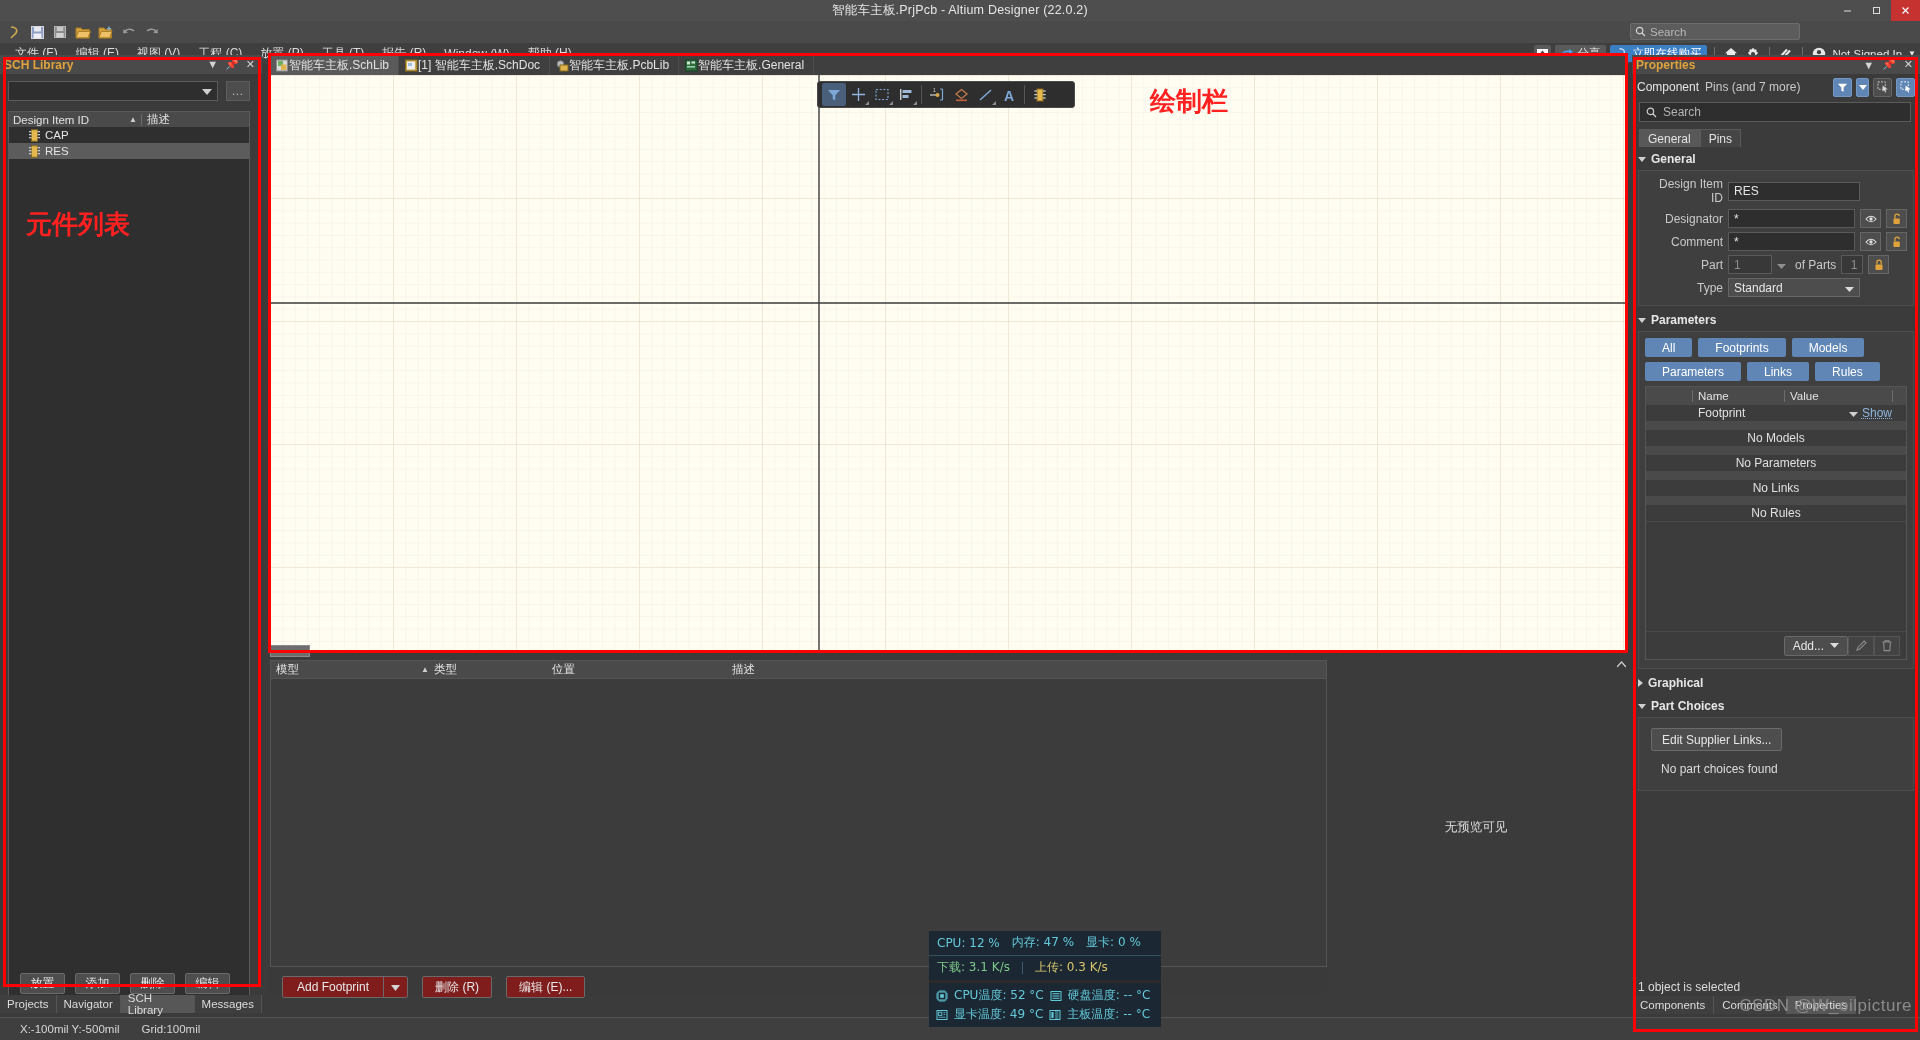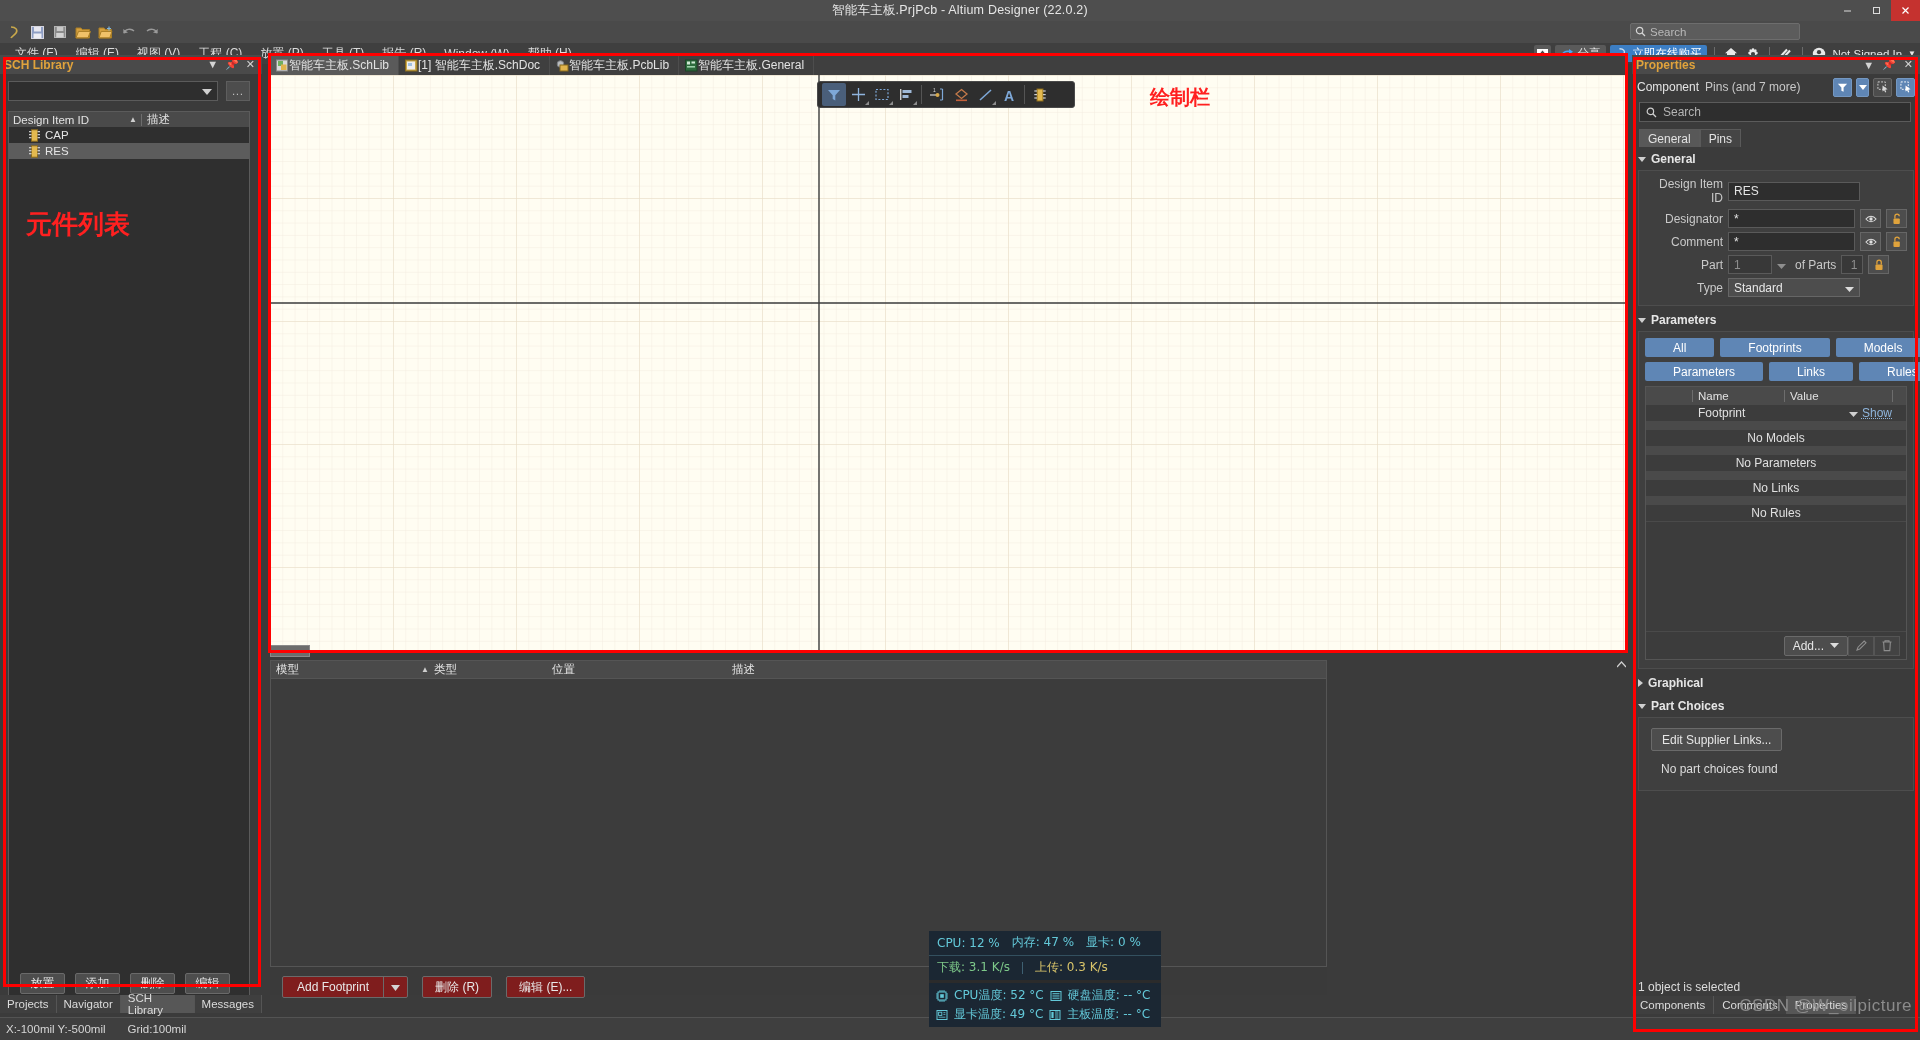--- a/index.html
+++ b/index.html
@@ -182,21 +182,21 @@
   .finput { flex:1; height:19px; background:#2e2e2e; border:1px solid #5a5a5a; display:flex; align-items:center;
             padding:0 5px; font-size:12px; color:#e4e4e4; }
   .finput.ro { background:#383838; color:#8e8e8e; }
   .lockbtn { width:21px; height:19px; background:#4d4d4d; border:1px solid #666; display:flex; align-items:center; justify-content:center; }
   .ftextarea { flex:1; height:52px; background:#2e2e2e; border:1px solid #5a5a5a; }
   .fselect { flex:1; height:19px; background:#4d4d4d; border:1px solid #666; display:flex; align-items:center;
              padding:0 5px; font-size:12px; color:#e8e8e8; }
   .fselect .ar { margin-left:auto; }
 
   .pillrow { display:flex; gap:6px; margin-bottom:5px; }
-  .pill { height:19px; padding:0 28px; background:#5f86b5; border-radius:2px; color:#fff; font-size:12px;
+  .pill { height:19px; padding:0 17px; background:#5f86b5; border-radius:2px; color:#fff; font-size:12px;
           display:flex; align-items:center; }
   .pill.on { background:#5f86b5; }
 
   .ptable { border:1px solid #555; }
   .pt-hdr { height:17px; background:#4a4a4a; display:flex; align-items:center; font-size:11.5px; color:#e2e2e2; }
   .pt-row { height:17px; background:#3c3c3c; display:flex; align-items:center; justify-content:center;
             font-size:12px; color:#e0e0e0; border-top:1px solid #4a4a4a;}
   .pt-gap { height:8px; background:#4a4a4a; }
   .pt-empty { height:110px; background:#3c3c3c; border-top:1px solid #4a4a4a;}
   .pt-foot { height:28px; background:#3c3c3c; display:flex; align-items:center; justify-content:flex-end;
@@ -561,21 +561,21 @@
         <rect x="0.3" y="2.4" width="2.7" height="1.2" fill="#cfcfcf"></rect>
           <rect x="0.3" y="6" width="2.7" height="1.2" fill="#cfcfcf"></rect>
           <rect x="0.3" y="9.4" width="2.7" height="1.2" fill="#cfcfcf"></rect>
         <rect x="9" y="2.4" width="2.7" height="1.2" fill="#cfcfcf"></rect>
           <rect x="9" y="6" width="2.7" height="1.2" fill="#cfcfcf"></rect>
           <rect x="9" y="9.4" width="2.7" height="1.2" fill="#cfcfcf"></rect>
       </svg>
     </div>
   </div>
 
-  <div class="lbl-cn" style="left:1150px; top:84px; font-size:20px; z-index:45;">绘制栏</div>
+  <div class="lbl-cn" style="left:1150px; top:84px; font-size:26px; z-index:45;">绘制栏</div>
 
   <div class="scroll-stub"></div>
 
   <div class="modelpanel">
     <div class="model-hdr">
       <span class="mh-c" style="width:150px;">模型</span>
       <span style="font-size:8px;color:#cfcfcf;">▲</span>
       <span class="mh-c" style="width:118px;">类型</span>
       <span class="mh-c" style="width:180px;">位置</span>
       <span class="mh-c">描述</span>
@@ -589,20 +589,23 @@
           <svg width="9" height="6" viewBox="0 0 9 6">
               <path d="M0 0 L4.5 6 L9 0 z" fill="#d4d4d4"></path>
             </svg>
         </span>
       </div>
       <div class="mbtn">删除 (R)</div>
       <div class="mbtn">编辑 (E)...</div>
     </div>
   </div>
 
+  <div class="noprev">
+    <span>无预览可见</span>
+  </div>
   <div class="collapse-arrow" style="left:1617px; top:660px;">
     <svg width="9" height="9" viewBox="0 0 9 9">
         <path d="M0 6 L4.5 1 L9 6" stroke="#cfcfcf" stroke-width="1.2" fill="none"></path>
       </svg>
   </div>
 
   <div class="rpanel">
     <div class="rp-head">
       <span class="ttl">Properties</span>
       <span class="acts">
@@ -820,21 +823,21 @@
     </div>
   </div>
 
   <div class="redbox" style="left:1633px; top:57px; width:285px; height:975px;"></div>
 
   <div class="watermark">CSDN @W_oilpicture</div>
 
   <div class="panels-btn">Panels</div>
 
   <div class="statusbar">
-    <span class="st" style="margin-left:6px;">X:-100mil Y:-500mil</span>
+    <span class="st" style="margin-left:20px;">X:-100mil Y:-500mil</span>
     <span class="st" style="margin-left:22px;">Grid:100mil</span>
   </div>
 
   <div class="sysmon">
     <div class="sm-a">
       <div class="sm-line">
         <span class="cyan">CPU: 12 %</span>
         <span class="cyan">内存: 47 %</span>
         <span class="cyan">显卡: 0 %</span>
       </div>

